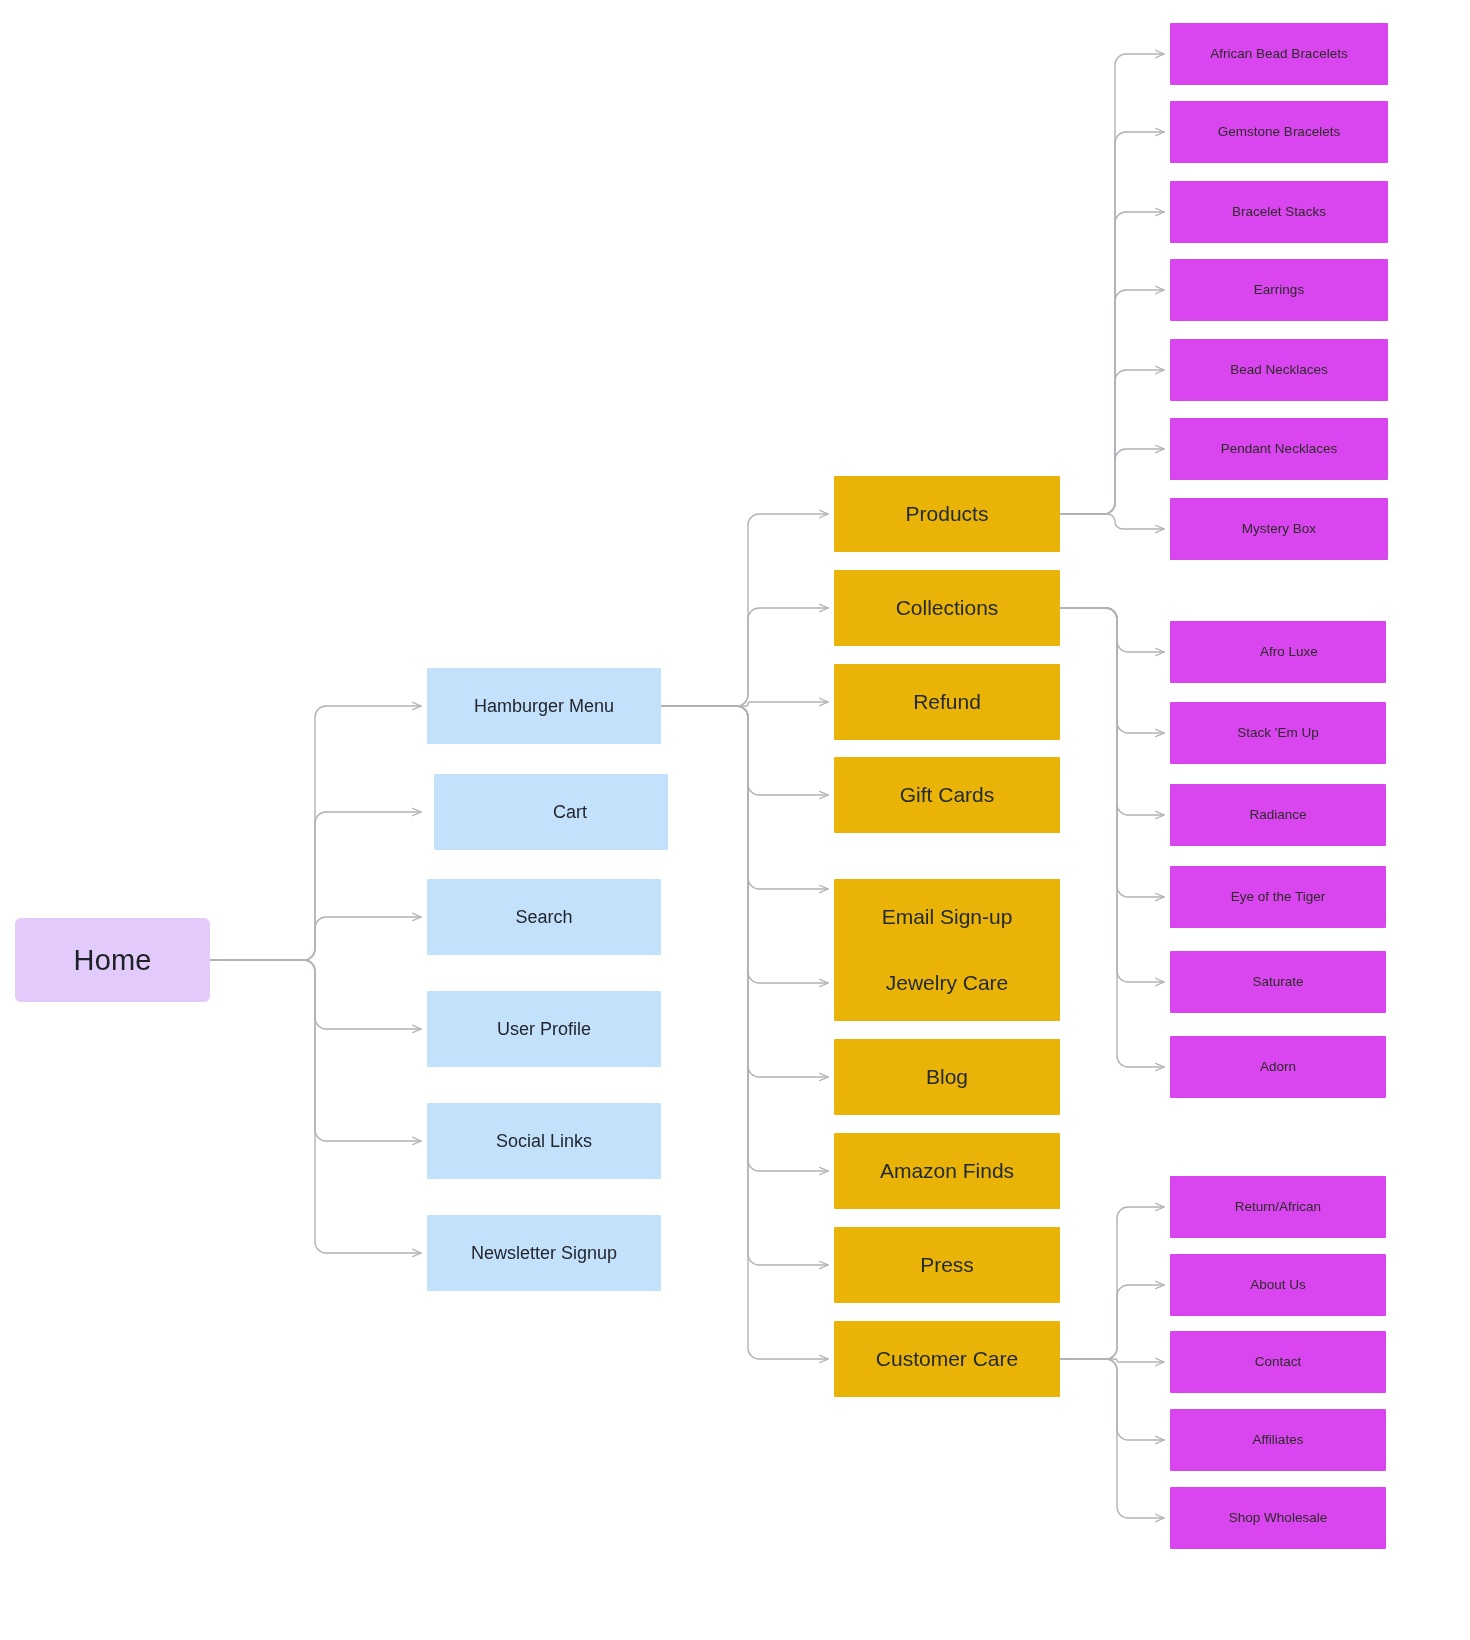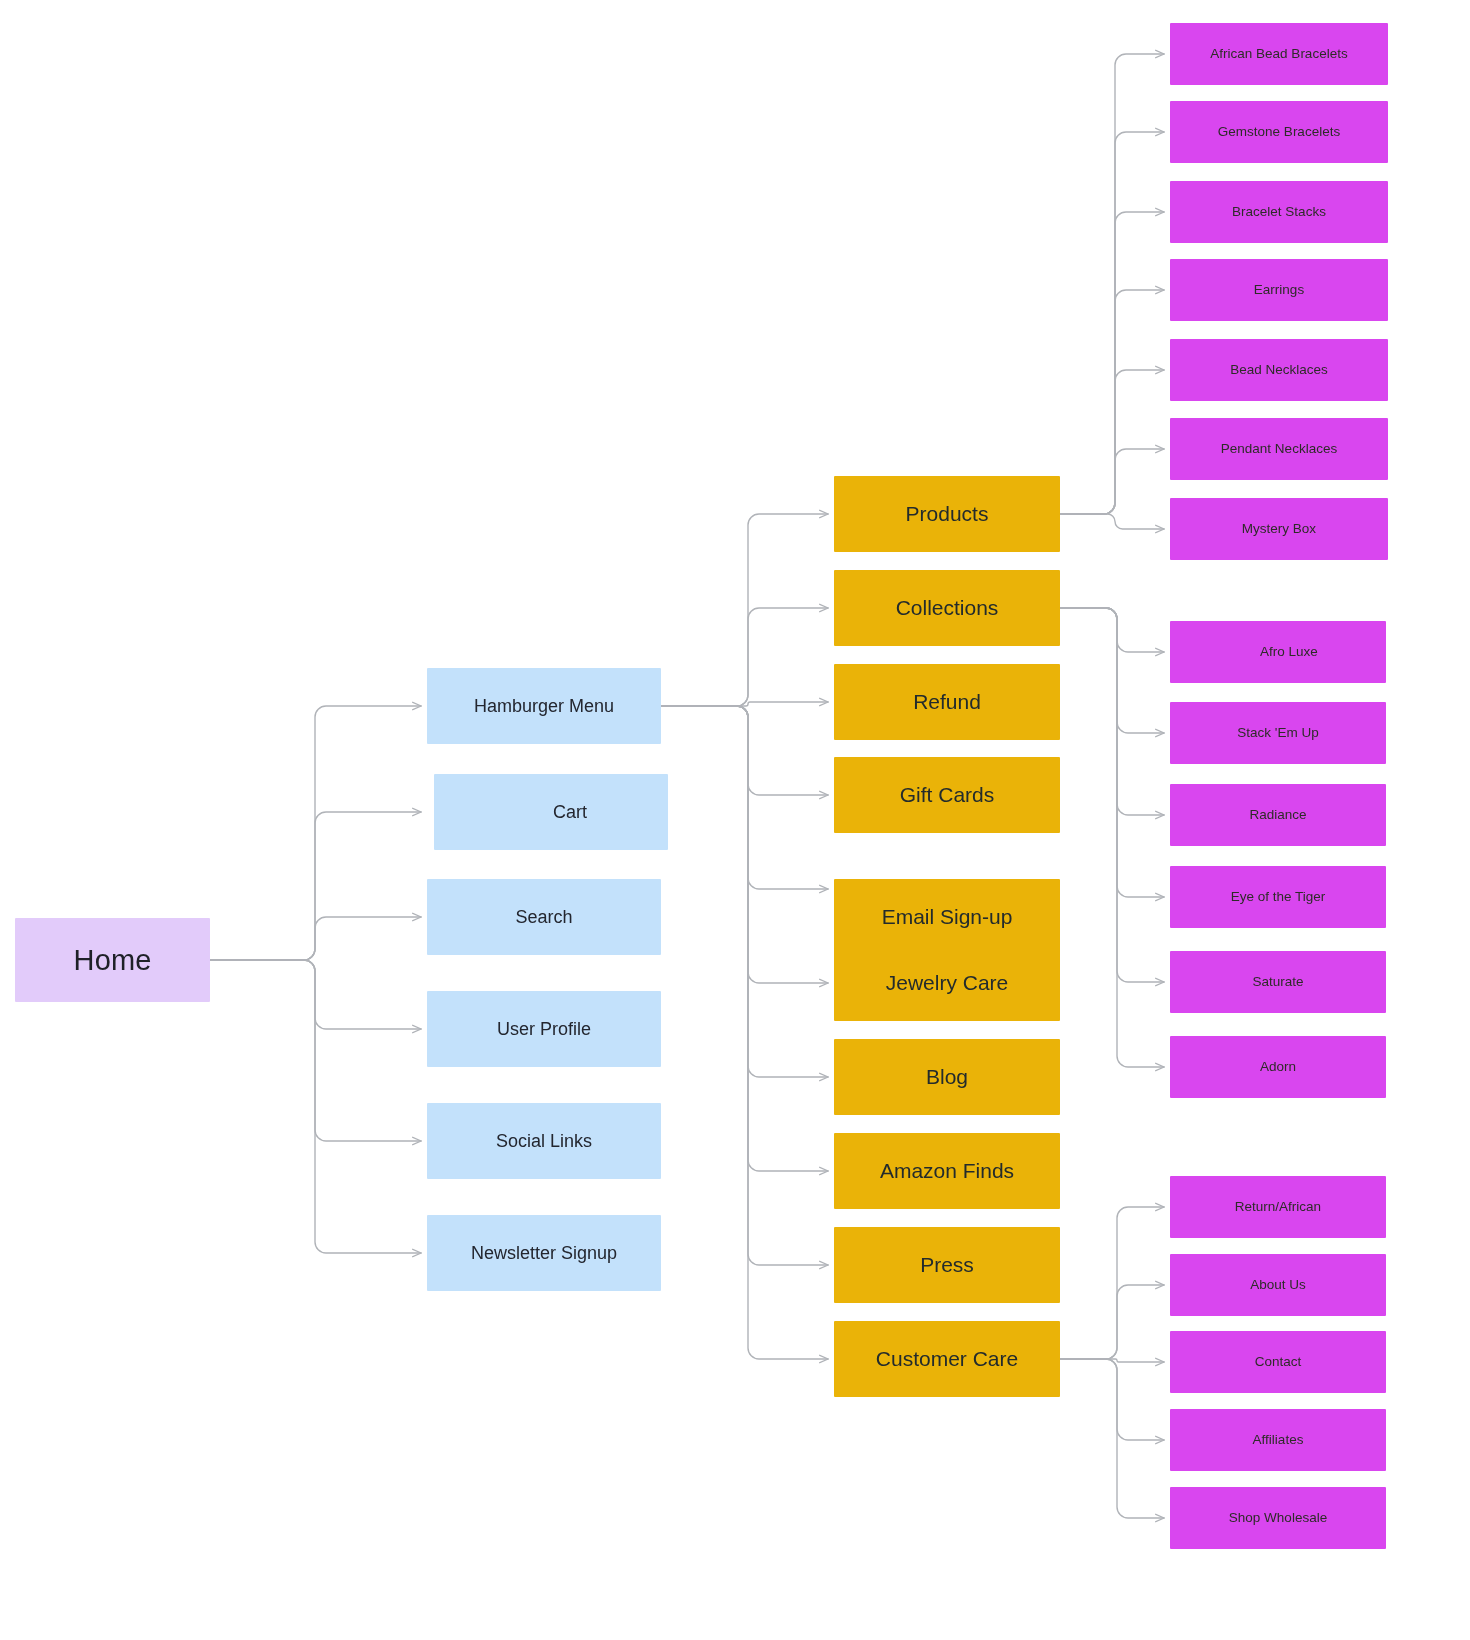--- a/index.html
+++ b/index.html
@@ -101,21 +101,21 @@
         <path d="M 1060 608 L 1106 608 A 11 11 0 0 1 1117 619 L 1117 1056 A 11 11 0 0 0 1128 1067 L 1164 1067" marker-end="url(#arrow)"></path>
         <path d="M 1060 1359 L 1106 1359 A 11 11 0 0 0 1117 1348 L 1117 1218 A 11 11 0 0 1 1128 1207 L 1164 1207" marker-end="url(#arrow)"></path>
         <path d="M 1060 1359 L 1106 1359 A 11 11 0 0 0 1117 1348 L 1117 1296 A 11 11 0 0 1 1128 1285 L 1164 1285" marker-end="url(#arrow)"></path>
         <path d="M 1060 1359 L 1115.5 1359 A 1.5 1.5 0 0 1 1117 1360.5 L 1117 1360.5 A 1.5 1.5 0 0 0 1118.5 1362 L 1164 1362" marker-end="url(#arrow)"></path>
         <path d="M 1060 1359 L 1106 1359 A 11 11 0 0 1 1117 1370 L 1117 1429 A 11 11 0 0 0 1128 1440 L 1164 1440" marker-end="url(#arrow)"></path>
         <path d="M 1060 1359 L 1106 1359 A 11 11 0 0 1 1117 1370 L 1117 1507 A 11 11 0 0 0 1128 1518 L 1164 1518" marker-end="url(#arrow)"></path>
       </g>
   </svg>
 
   <div id="nodes-layer">
-      <div class="node root" style="left: 15px; top: 918px; width: 195px; height: 84px;">
+      <div class="node root" style="left: 15px; top: 918px; width: 195px; height: 84px; border-radius: 6px;">
         <span class="node-label">Home</span>
       </div>
       <div class="node lvl1" style="left: 427px; top: 668px; width: 234px; height: 76px;">
         <span class="node-label">Hamburger Menu</span>
       </div>
       <div class="node lvl1" style="left: 434px; top: 774px; width: 234px; height: 76px; padding-left: 48px;">
         <span class="node-label">Cart</span>
       </div>
       <div class="node lvl1" style="left: 427px; top: 879px; width: 234px; height: 76px;">
         <span class="node-label">Search</span>

